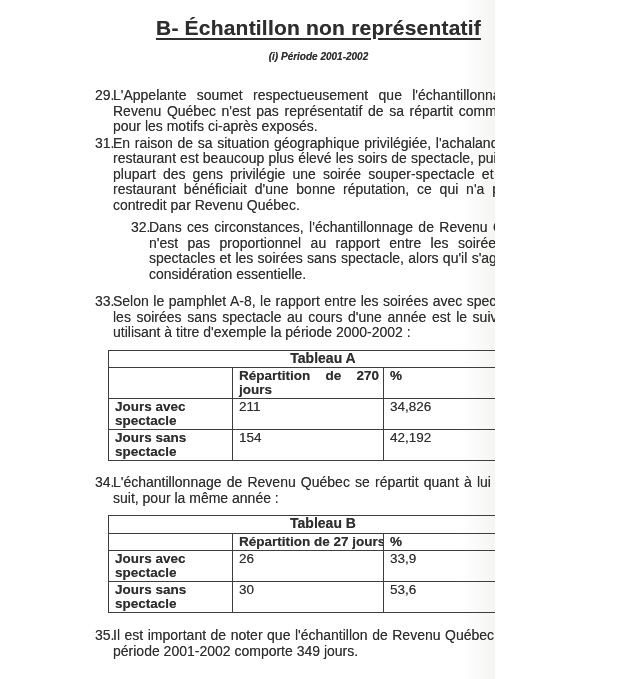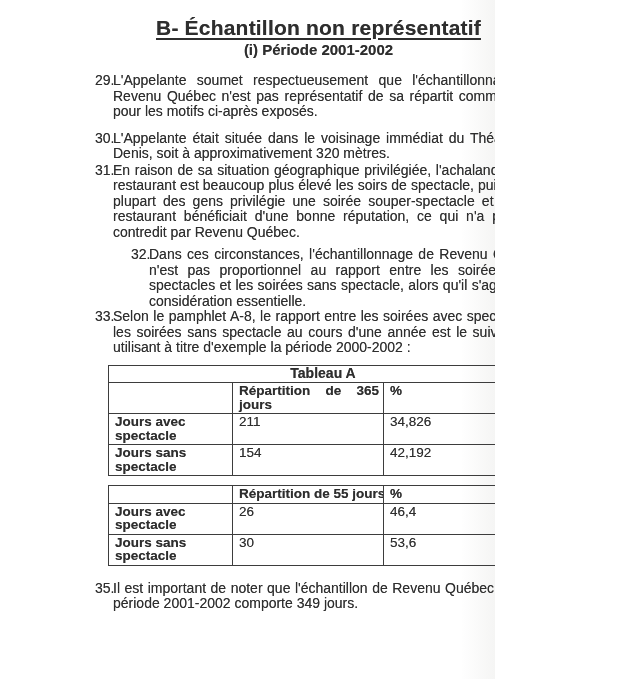--- a/index.html
+++ b/index.html
@@ -28,44 +28,45 @@
     padding-top: 2px;
     font-size: 21px;
     line-height: 24px;
     font-weight: bold;
     text-align: center;
     text-decoration: underline;
     text-underline-offset: 3px;
     letter-spacing: 0.2px;
   }
   h2.doc-subtitle {
-    margin: 1px 0 0 0;
-    font-size: 15px;
+    margin: 8px 0 0 0;
+    font-size: 10px;
     line-height: 17px;
     font-weight: bold;
     text-align: center;
+    font-style: italic;
   }
   .para {
     display: flex;
     font-size: 14px;
     line-height: 15.5px;
   }
   .para .num {
     flex: 0 0 18px;
     width: 18px;
   }
   .para .ptext {
     flex: 1;
     text-align: justify;
   }
-  .mt-p29 { margin-top: 15px; }
+  .mt-p29 { margin-top: 23px; }
   .mt-p30 { margin-top: 11px; }
   .mt-p31 { margin-top: 1px; }
   .mt-p32 { margin-top: 7px; margin-left: 36px; }
-  .mt-p33 { margin-top: 0; }
+  .mt-p33 { margin-top: 12px; }
   .mt-p34 { margin-top: 14px; }
   .mt-p35 { margin-top: 15px; }
   table.doc-table {
     border-collapse: collapse;
     table-layout: fixed;
     width: 427px;
     margin-left: 13px;
     font-size: 13.5px;
   }
   .mt-ta { margin-top: 9px; }
@@ -96,24 +97,20 @@
   <div class="content">
 
     <h1 class="doc-title">B- Échantillon non représentatif</h1>
     <h2 class="doc-subtitle">(i) Période 2001-2002</h2>
 
     <div class="para mt-p29">
       <span class="num">29.</span>
       <span class="ptext">L'Appelante soumet respectueusement que l'échantillonnage de Revenu Québec n'est pas représentatif de sa répartit commerciale, pour les motifs ci-après exposés.</span>
     </div>
 
-    <div class="para mt-p30">
-      <span class="num">30.</span>
-      <span class="ptext">L'Appelante était située dans le voisinage immédiat du Théâtre St-Denis, soit à approximativement 320 mètres.</span>
-    </div>
 
     <div class="para mt-p31">
       <span class="num">31.</span>
       <span class="ptext">En raison de sa situation géographique privilégiée, l'achalandage du restaurant est beaucoup plus élevé les soirs de spectacle, puisque la plupart des gens privilégie une soirée souper-spectacle et que le restaurant bénéficiait d'une bonne réputation, ce qui n'a pas été contredit par Revenu Québec.</span>
     </div>
 
     <div class="para mt-p32">
       <span class="num">32.</span>
       <span class="ptext">Dans ces circonstances, l'échantillonnage de Revenu Québec n'est pas proportionnel au rapport entre les soirées avec spectacles et les soirées sans spectacle, alors qu'il s'agit d'une considération essentielle.</span>
     </div>
@@ -128,53 +125,60 @@
           <col style="width:124px">
           <col style="width:151px">
           <col style="width:152px">
         </colgroup>
       <tbody>
         <tr>
           <td colspan="3" class="tbl-title">Tableau A</td>
         </tr>
         <tr>
           <td></td>
-          <td class="hdr just">Répartition de 365 jours</td>
+          <td class="hdr just">Répartition de 270 jours</td>
           <td class="hdr">%</td>
         </tr>
         <tr>
           <td class="hdr">Jours avec spectacle</td>
           <td>211</td>
           <td>34,826</td>
         </tr>
         <tr>
           <td class="hdr">Jours sans spectacle</td>
           <td>154</td>
           <td>42,192</td>
         </tr>
       </tbody>
     </table>
 
+    <div class="para mt-p34">
+      <span class="num">34.</span>
+      <span class="ptext">L'échantillonnage de Revenu Québec se répartit quant à lui comme suit, pour la même année :</span>
+    </div>
 
     <table class="doc-table mt-tb">
       <colgroup>
           <col style="width:124px">
           <col style="width:151px">
           <col style="width:152px">
         </colgroup>
       <tbody>
         <tr>
+          <td colspan="3" class="tbl-title">Tableau B</td>
+        </tr>
+        <tr>
           <td></td>
-          <td class="hdr nowrap">Répartition de 55 jours</td>
+          <td class="hdr nowrap">Répartition de 27 jours</td>
           <td class="hdr">%</td>
         </tr>
         <tr>
           <td class="hdr">Jours avec spectacle</td>
           <td>26</td>
-          <td>46,4</td>
+          <td>33,9</td>
         </tr>
         <tr>
           <td class="hdr">Jours sans spectacle</td>
           <td>30</td>
           <td>53,6</td>
         </tr>
       </tbody>
     </table>
 
     <div class="para mt-p35">

